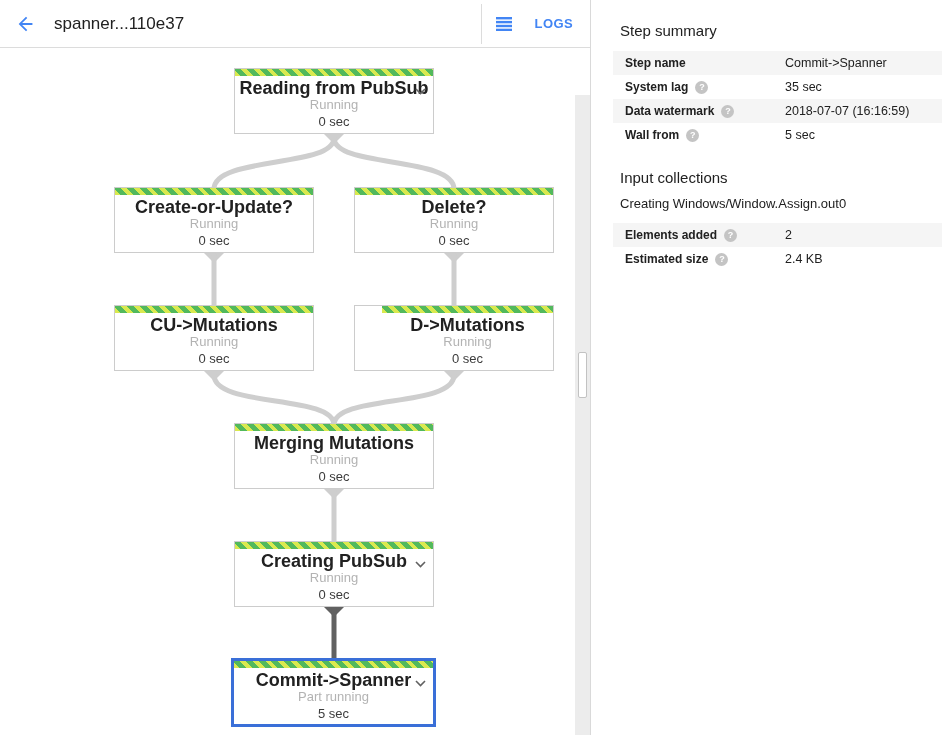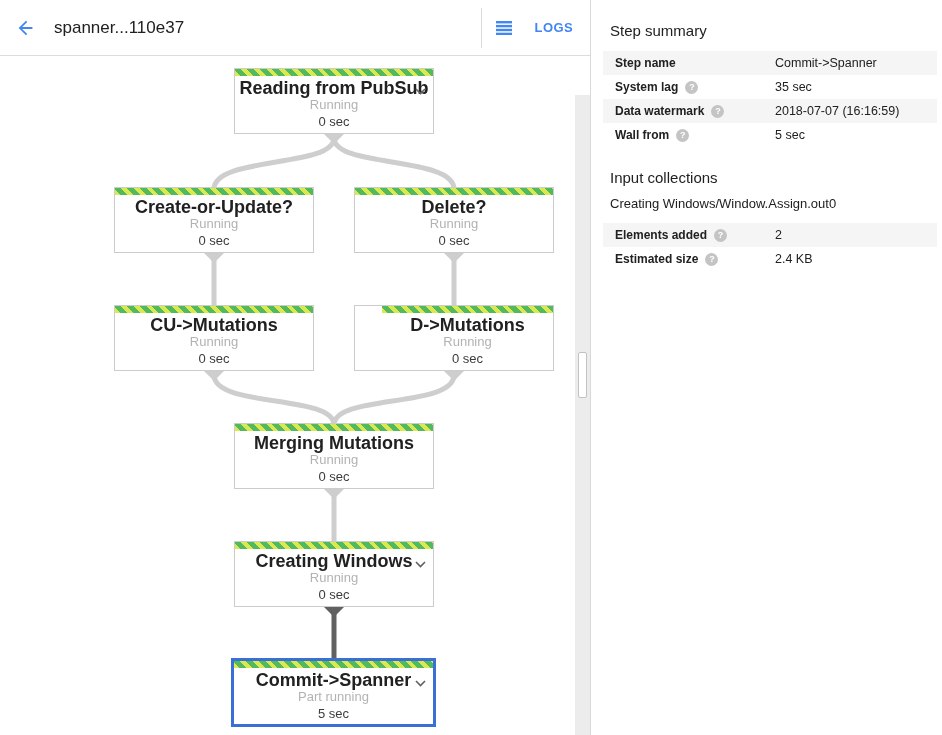--- a/index.html
+++ b/index.html
@@ -6,21 +6,21 @@
     --accent_blue:#4285f4;
     --selection_blue:#3a6fd8;
     --stripe_green:#52b95c;
     --stripe_lime:#d9e94f;
     --status_gray:#b3b3b3;
   }
   *{margin:0;padding:0;box-sizing:border-box;}
   html,body{width:942px;height:735px;overflow:hidden;background:#fff;
     font-family:"Liberation Sans",sans-serif;color:#212121;}
   
-  .header{position:absolute;left:0;top:0;width:591px;height:56px;background:#fff;
+  .header{position:absolute;left:0;top:0;width:591px;height:48px;background:#fff;
     border-bottom:1px solid #dcdcdc;display:flex;align-items:center;}
   .back-btn{margin-left:14px;width:24px;height:24px;cursor:pointer;display:flex;align-items:center;justify-content:center;}
   .job-title{margin-left:16px;font-size:17px;color:#212121;}
   .header-spacer{flex:1;}
   .header-divider{width:1px;height:40px;background:#dcdcdc;}
   .logs-btn{display:flex;align-items:center;gap:23px;padding:0 18px 0 14px;height:56px;cursor:pointer;
     color:var(--accent_blue);font-size:13px;font-weight:bold;letter-spacing:.4px;}
   
   .graph-area{position:absolute;left:0;top:56px;width:576px;height:679px;background:#fff;}
   .edges{position:absolute;left:0;top:0;}
@@ -36,21 +36,21 @@
   
   .scroll-track{position:absolute;left:575px;top:95px;width:15px;height:640px;background:#ececec;}
   .scroll-thumb{position:absolute;left:578px;top:352px;width:9px;height:46px;background:#fff;
     border:1px solid #c2c2c2;border-radius:2px;cursor:pointer;}
   .vdivider{position:absolute;left:590px;top:0;width:1px;height:735px;background:#d9d9d9;}
   
   .panel{position:absolute;left:591px;top:0;width:351px;height:735px;background:#fff;}
   .panel-header{height:56px;border-bottom:1px solid #ececec;display:flex;align-items:center;}
   .close-btn{margin-left:20px;width:20px;height:20px;cursor:pointer;display:flex;align-items:center;justify-content:center;}
   .panel-title{margin-left:24px;font-size:17px;color:#212121;}
-  .panel-body{padding:0 0 0 19px;}
+  .panel-body{padding:0 0 0 29px;}
   .section-heading{font-size:15px;color:#212121;margin-top:22px;margin-bottom:12px;}
   .kv-table{margin-left:-7px;width:334px;}
   .kv-row{display:flex;align-items:center;height:24px;padding-left:12px;font-size:12px;width:334px;}
   .kv-row.odd{background:#f5f5f5;}
   .kv-label{flex:0 0 160px;font-weight:bold;color:#212121;display:flex;align-items:center;}
   .kv-value{flex:1;color:#212121;font-size:12.5px;}
   .help-icon{display:inline-block;width:13px;height:13px;margin-left:7px;border-radius:50%;
     background:#c4c4c4;color:#fff;font-size:9px;font-weight:bold;line-height:13px;text-align:center;cursor:pointer;}
   .help-icon::after{content:"?";}
   .collection-name{font-size:13px;color:#212121;margin:-2px 0 12px 0;}
@@ -145,21 +145,21 @@
 
   <div class="node" style="left:234px;top:367px;">
     <div class="stripe"></div>
     <div class="n-title">Merging Mutations</div>
     <div class="n-status">Running</div>
     <div class="n-time">0 sec</div>
   </div>
 
   <div class="node" style="left:234px;top:485px;">
     <div class="stripe"></div>
-    <div class="n-title">Creating Windows</div>
+    <div class="n-title">Creating PubSub</div>
     <div class="n-status">Running</div>
     <div class="n-time">0 sec</div>
     <span class="chev">
       <svg width="11" height="7" viewBox="0 0 11 7">
           <polyline points="1,1 5.5,5.5 10,1" stroke="#616161" stroke-width="1.6" fill="none"></polyline>
         </svg>
     </span>
   </div>
 
   <div class="node selected" style="left:231px;top:602px;">

